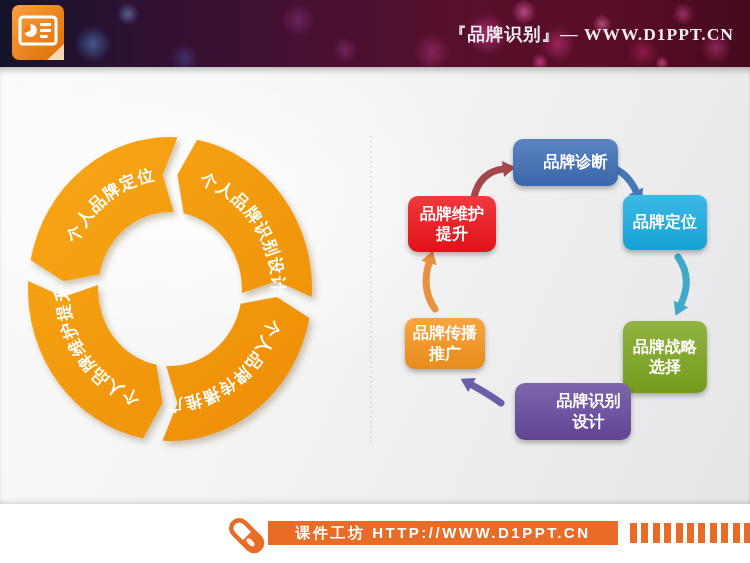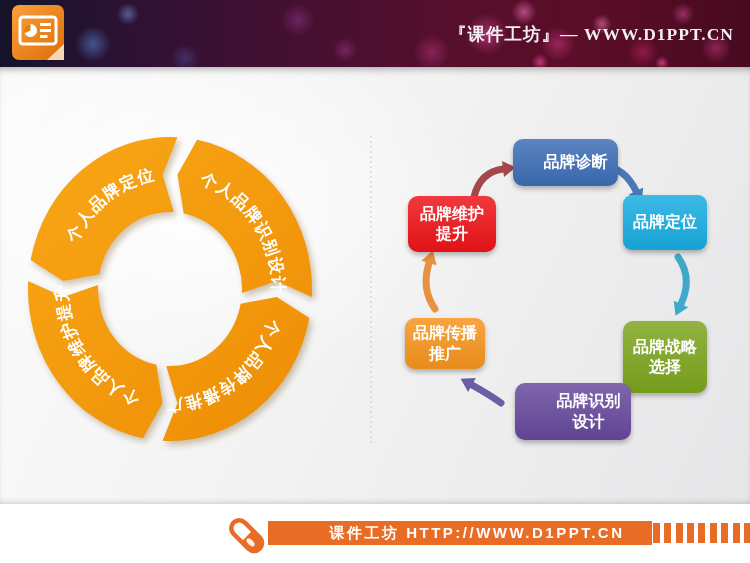--- a/index.html
+++ b/index.html
@@ -44,21 +44,21 @@
   .cycle-box{position:absolute;border-radius:10px;color:#fff;font-weight:bold;font-size:16px;
     line-height:1.28;display:flex;align-items:center;justify-content:center;text-align:center;
     white-space:pre-line;box-shadow:0 3px 5px rgba(0,0,0,.28);
     background-image:linear-gradient(180deg,rgba(255,255,255,.16),rgba(0,0,0,.06));}
 
   
   .ftr{position:absolute;left:0;top:504px;width:750px;height:59px;background:#ffffff;}
   .pillicon{position:absolute;left:226px;top:9px;}
   .sitebar{position:absolute;left:268px;top:17px;width:350px;height:24px;
     display:flex;align-items:center;justify-content:center;
-    color:#fff;font-size:15px;font-weight:bold;letter-spacing:2.5px;white-space:nowrap;padding-left:34px;}
+    color:#fff;font-size:15px;font-weight:bold;letter-spacing:2.5px;white-space:nowrap;}
   .barcode{position:absolute;left:630px;top:19px;width:120px;height:20px;
     display:flex;overflow:hidden;}
   .barcode span{display:block;width:7px;height:20px;margin-right:4.4px;flex:none;}
 </style>
 </head>
 <body>
 
 <div class="page">
 
   <div class="hdr">
@@ -73,21 +73,21 @@
         <rect x="2" y="2" width="52" height="55" rx="7" fill="url(#og)"></rect>
         <path d="M54 41 L54 57 L37 57 Z" fill="#f6d9b4"></path>
         <rect x="10" y="14" width="36" height="27" rx="3" fill="none" stroke="#ffffff" stroke-width="3"></rect>
         <circle cx="20.5" cy="27.5" r="6.5" fill="#ffffff"></circle>
         <path d="M20.5 27.5 L20.5 21 A6.5 6.5 0 0 0 14.6 30.3 Z" fill="#E87E12"></path>
         <rect x="30" y="20" width="11" height="3" fill="#ffffff"></rect>
         <rect x="30" y="26" width="11" height="3" fill="#ffffff"></rect>
         <rect x="30" y="32" width="7.5" height="3" fill="#ffffff"></rect>
       </svg>
     </div>
-    <div class="brand">『课件工坊』— WWW.D1PPT.CN</div>
+    <div class="brand">『品牌识别』— WWW.D1PPT.CN</div>
   </div>
 
   <div class="slide">
     <svg id="diagram-layer" width="750" height="437" viewBox="0 0 750 437">
         <defs>
           <linearGradient id="donutGrad" gradientUnits="userSpaceOnUse" x1="30" y1="80" x2="310" y2="370">
             <stop offset="0" stop-color="#F8A716"></stop>
             <stop offset="1" stop-color="#EE8D05"></stop>
           </linearGradient>
         </defs>

